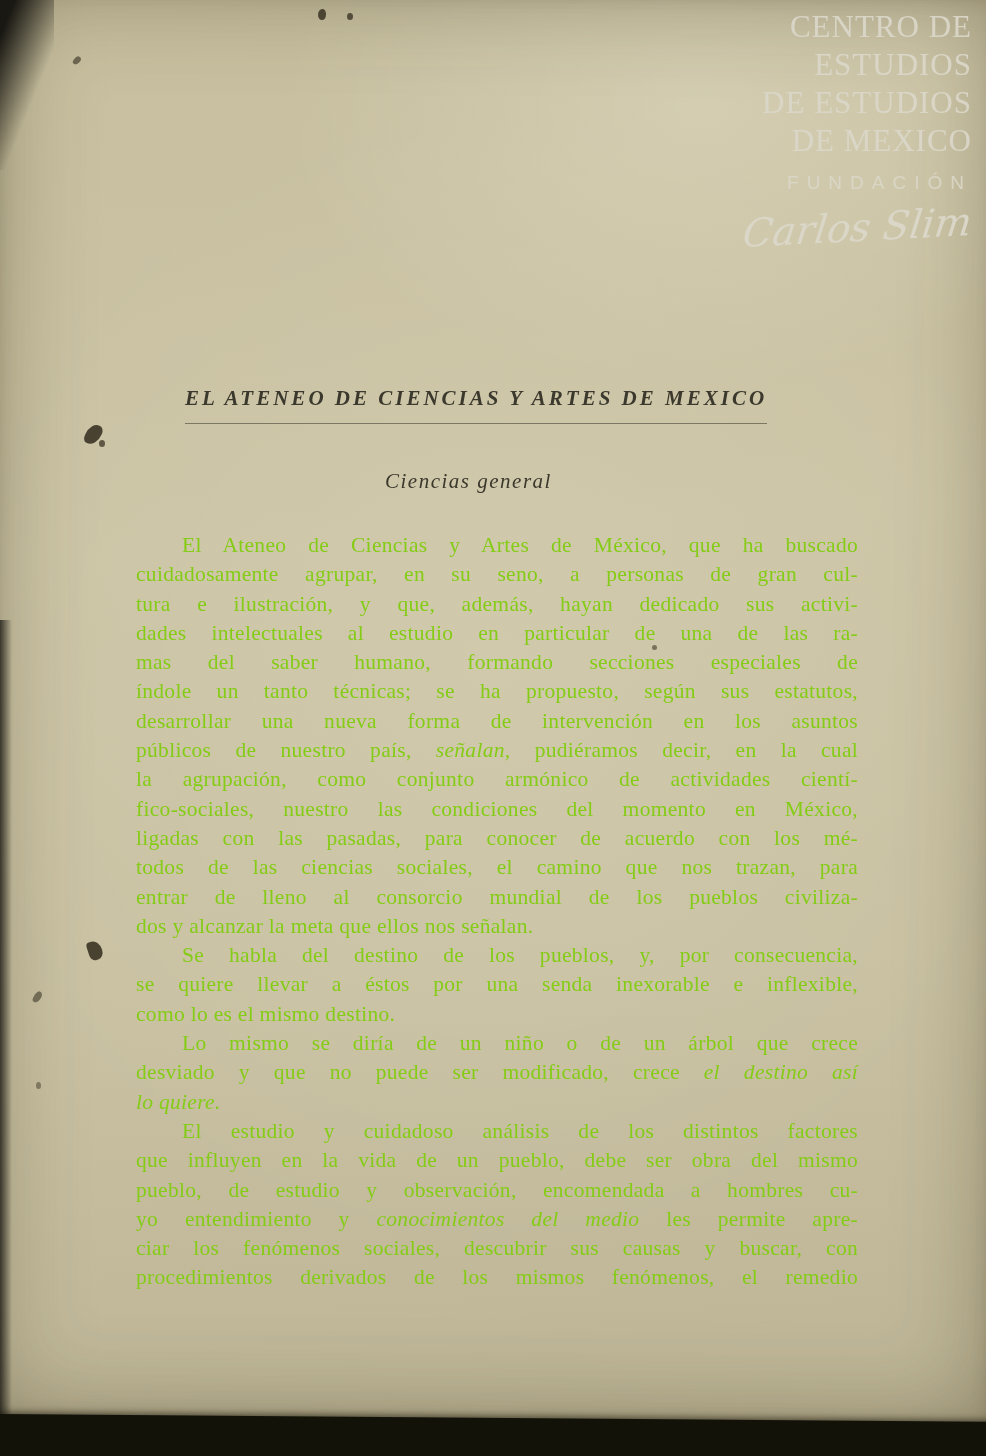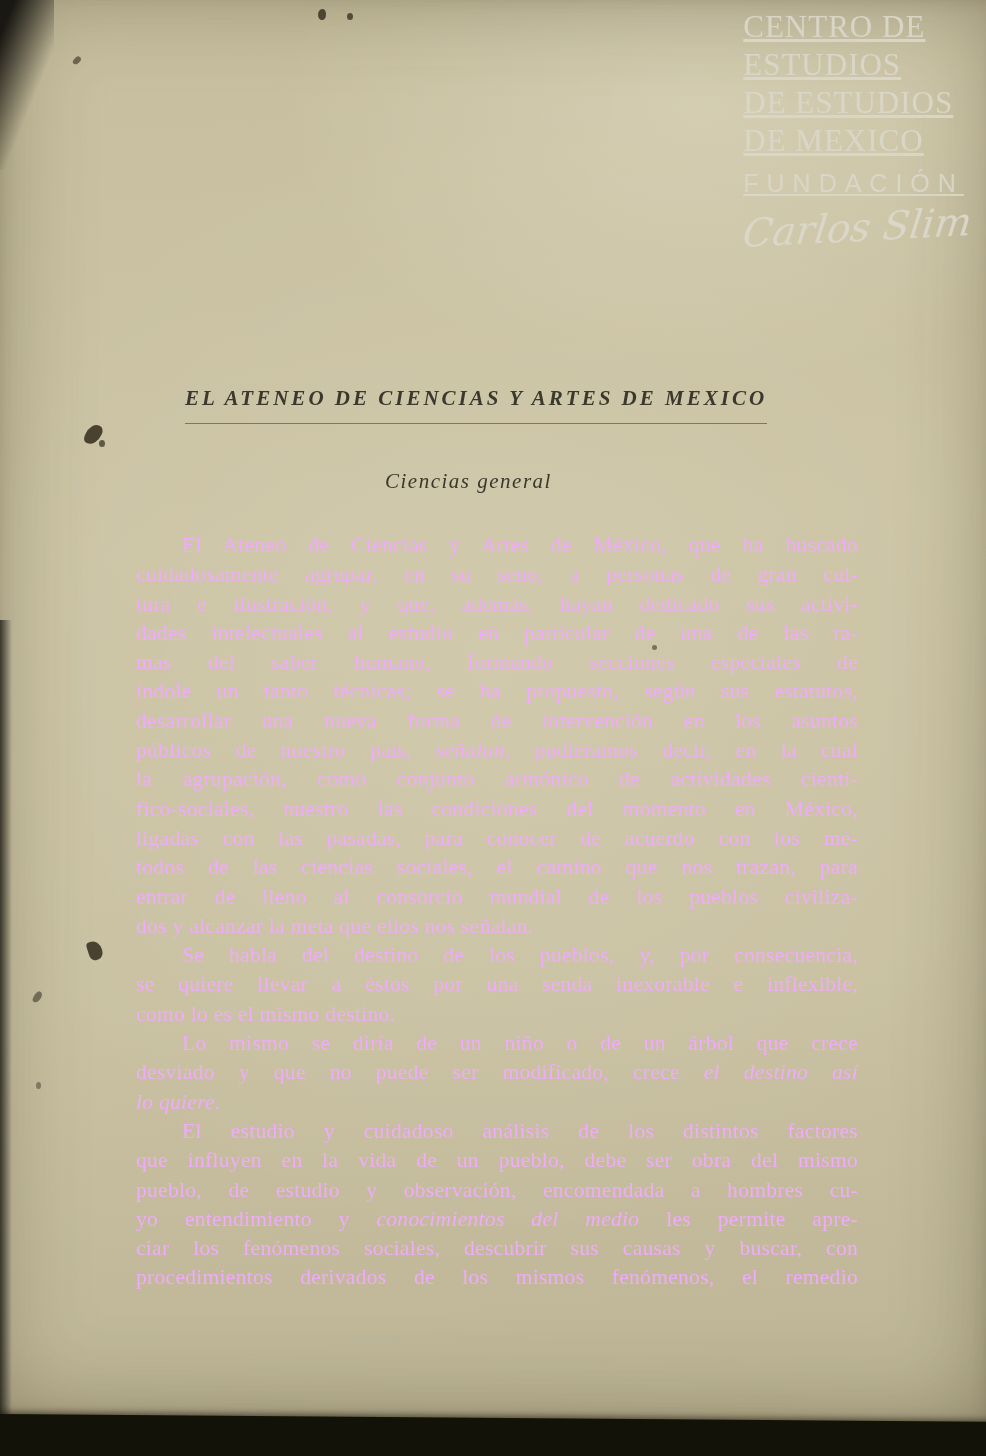--- a/index.html
+++ b/index.html
@@ -51,34 +51,33 @@
   .stain-c { left: 34px; top: 991px; width: 7px; height: 12px; border-radius: 50% 50% 60% 40%; transform: rotate(30deg); opacity: .55; }
   .stain-d { left: 36px; top: 1082px; width: 5px; height: 7px; border-radius: 50%; opacity: .45; }
   .speck-1 { left: 318px; top: 9px; width: 8px; height: 11px; border-radius: 55% 45% 50% 50%; opacity: .8; }
   .speck-2 { left: 347px; top: 13px; width: 6px; height: 7px; border-radius: 50%; opacity: .75; }
   .speck-3 { left: 652px; top: 645px; width: 5px; height: 5px; border-radius: 50%; opacity: .55; }
   .speck-4 { left: 74px; top: 56px; width: 6px; height: 9px; border-radius: 50% 50% 60% 40%; transform: rotate(40deg); opacity: .6; }
 
   
   .watermark {
     position: absolute; top: 8px; right: 14px;
-    text-align: left;
+    text-align: right;
     color: #dbd8ca;
     pointer-events: none;
-    text-decoration: underline;
   }
   .wm-line {
     font-family: "Liberation Serif", serif;
     font-size: 31px; line-height: 38px;
     letter-spacing: 1px;
     opacity: 0.92;
   }
   .wm-foundation {
     font-family: "Liberation Sans", sans-serif;
-    font-size: 25px; line-height: 34px;
+    font-size: 19px; line-height: 34px;
     letter-spacing: 8px;
     margin-top: 6px;
     opacity: 0.9;
   }
   .wm-signature {
     display: inline-block;
     font-family: "DejaVu Serif", serif;
     font-style: italic;
     font-size: 39px; line-height: 48px;
     margin-top: 4px;
@@ -99,21 +98,21 @@
     position: absolute; left: 385px; top: 469px;
     font-size: 21px; font-style: italic;
     letter-spacing: 1.5px;
     color: #3b382d;
   }
   .text-block {
     position: absolute; left: 136px; top: 531px;
     width: 722px;
     font-size: 21.5px;
     letter-spacing: 0.3px;
-    color: #f0abfc;
+    color: #84cc16;
   }
   .line {
     height: 29.3px; line-height: 29.3px;
     text-align: justify;
     text-align-last: justify;
     white-space: nowrap;
   }
   .line.end { text-align-last: left; }
   .line.indent { text-indent: 46px; }
   .it { font-style: italic; }

